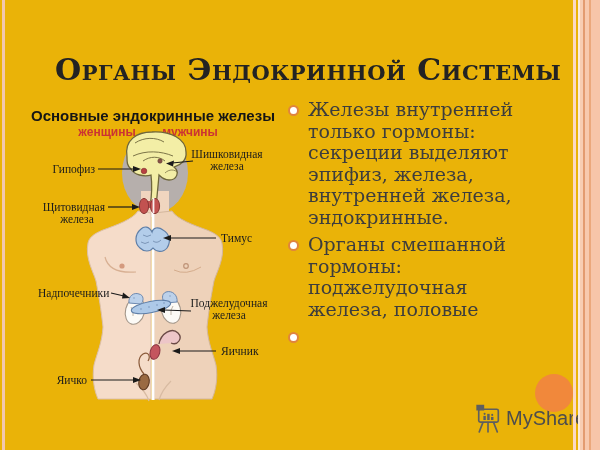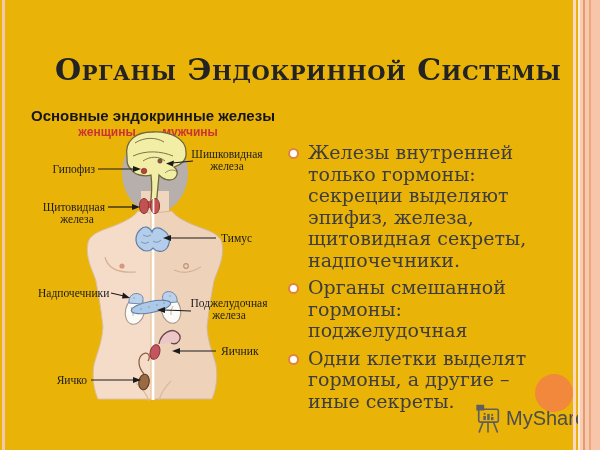--- a/index.html
+++ b/index.html
@@ -16,21 +16,21 @@
   .s5{left:585px;width:4px;background:#f8c9ae;}
   .s6{left:589px;width:2px;background:#eba87c;}
   .s7{left:591px;width:9px;background:#f7c5a9;}
   
   .title{position:absolute;left:55px;top:52px;font-family:"DejaVu Serif","Liberation Serif",serif;
          font-size:30px;font-weight:bold;font-variant:small-caps;letter-spacing:0.5px;color:#232323;
          white-space:nowrap;}
   
   .diagram{position:absolute;left:5px;top:95px;width:280px;height:320px;}
   
-  .bullets{position:absolute;left:287px;top:99px;width:256px;margin-top:43px;}
+  .bullets{position:absolute;left:287px;top:99px;width:256px;}
   .bullet{display:flex;align-items:flex-start;margin-bottom:6px;}
   .ring{flex:none;width:7px;height:7px;border:2.5px solid #e0843e;border-radius:50%;
         background:#fff;margin:6px 9px 0 1px;}
   .btext{font-family:"DejaVu Serif","Liberation Serif",serif;font-size:19px;line-height:21.5px;
          color:#3d3d3d;}
   
   .circle{position:absolute;left:535px;top:374px;width:38px;height:38px;border-radius:50%;
           background:#f1883b;z-index:5;}
   
   .watermark{position:absolute;left:474px;top:402px;display:flex;align-items:center;z-index:4;}
@@ -162,39 +162,35 @@
   </svg>
 
   <div class="bullets">
     <div class="bullet">
       <span class="ring"></span>
       <div class="btext">
           <div>Железы внутренней</div>
           <div>только гормоны:</div>
           <div>секреции выделяют</div>
           <div>эпифиз, железа,</div>
-          <div>щитовидная секреты,</div>
-          <div>надпочечники.</div>
+          <div>внутренней железа,</div>
+          <div>эндокринные.</div>
         </div>
     </div>
     <div class="bullet">
       <span class="ring"></span>
       <div class="btext">
           <div>Органы смешанной</div>
           <div>гормоны:</div>
           <div>поджелудочная</div>
+          <div>железа, половые</div>
         </div>
     </div>
     <div class="bullet">
       <span class="ring"></span>
-      <div class="btext">
-          <div>Одни клетки выделят</div>
-          <div>гормоны, а другие –</div>
-          <div>иные секреты.</div>
-        </div>
     </div>
   </div>
 
   <div class="circle"></div>
 
   <div class="watermark">
     <svg width="28" height="33" viewBox="0 0 27 32">
       <g fill="none" stroke="#5f5f5f" stroke-width="1.6" stroke-linecap="round">
         <rect x="4.5" y="7" width="19" height="12.5" rx="1.5"></rect>
         <path d="M3,3.5 h6 v4 h-6 z" fill="#5f5f5f"></path>

